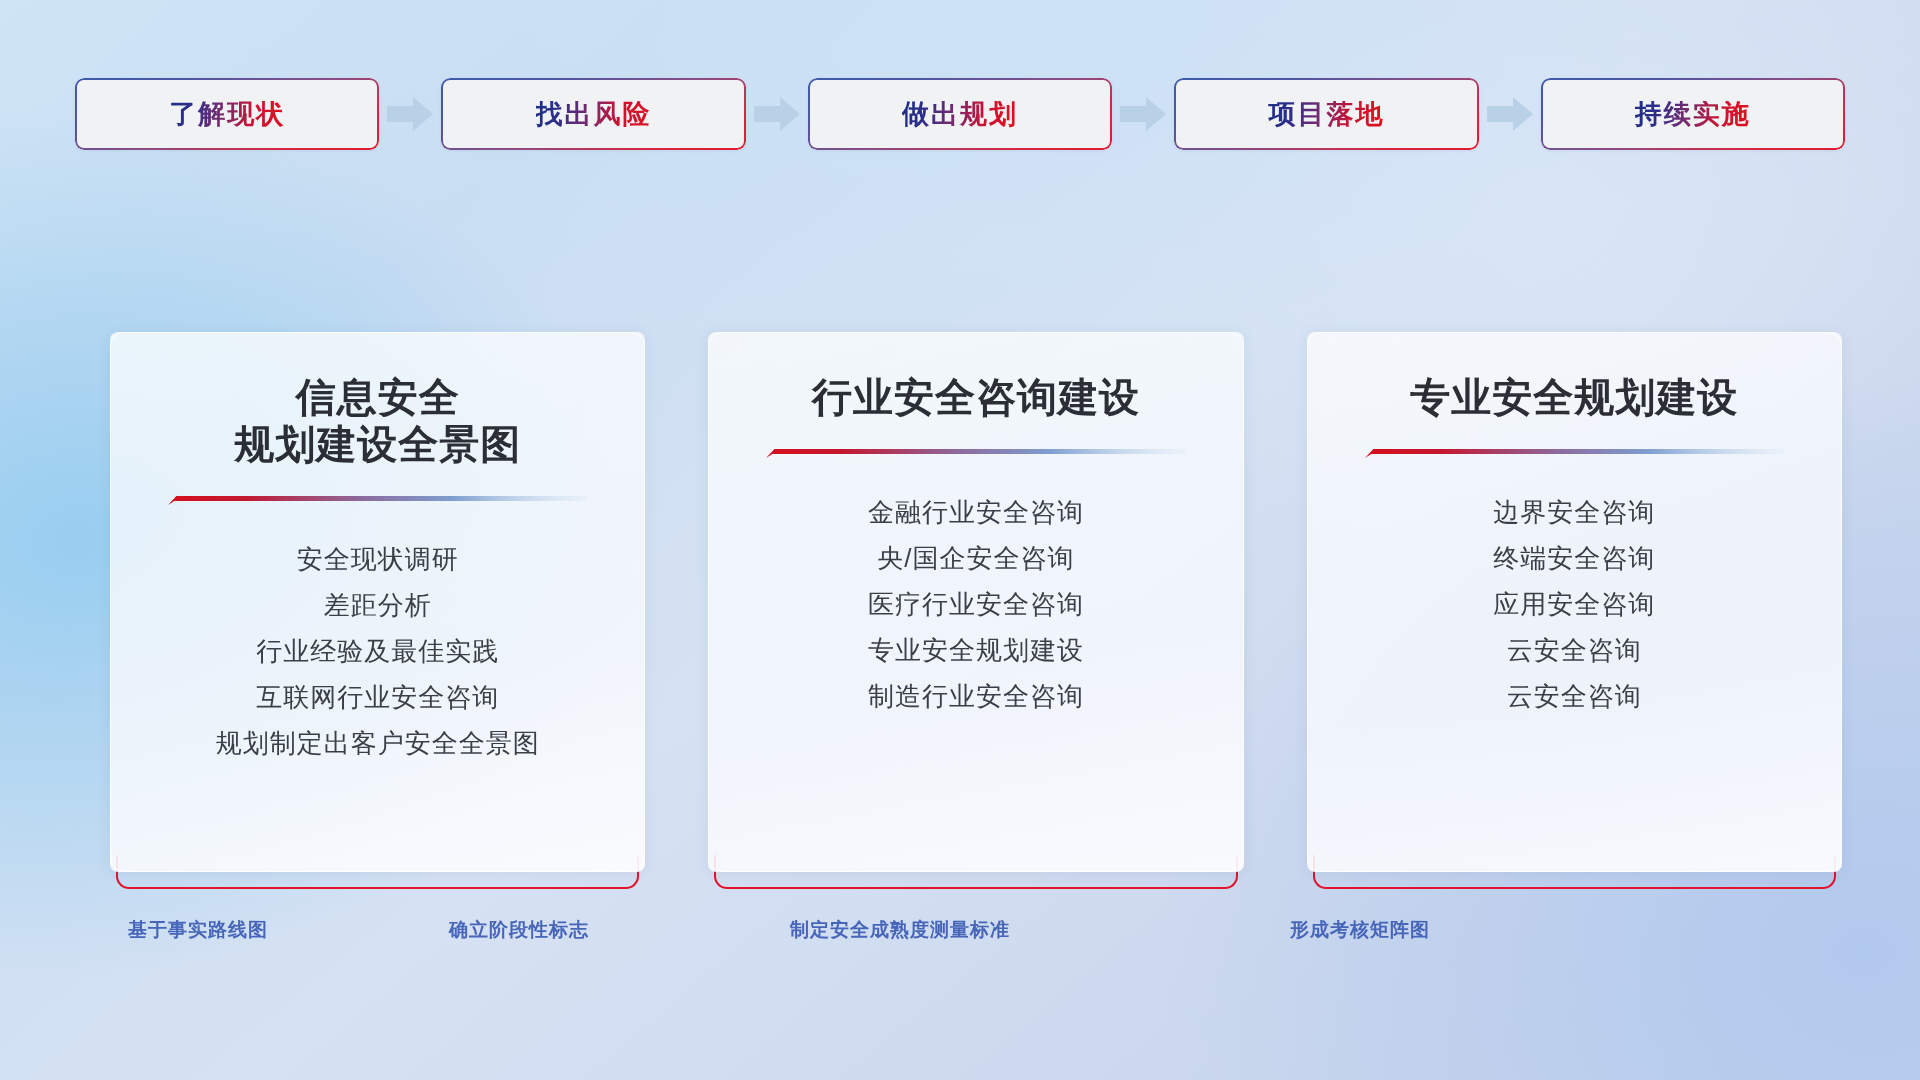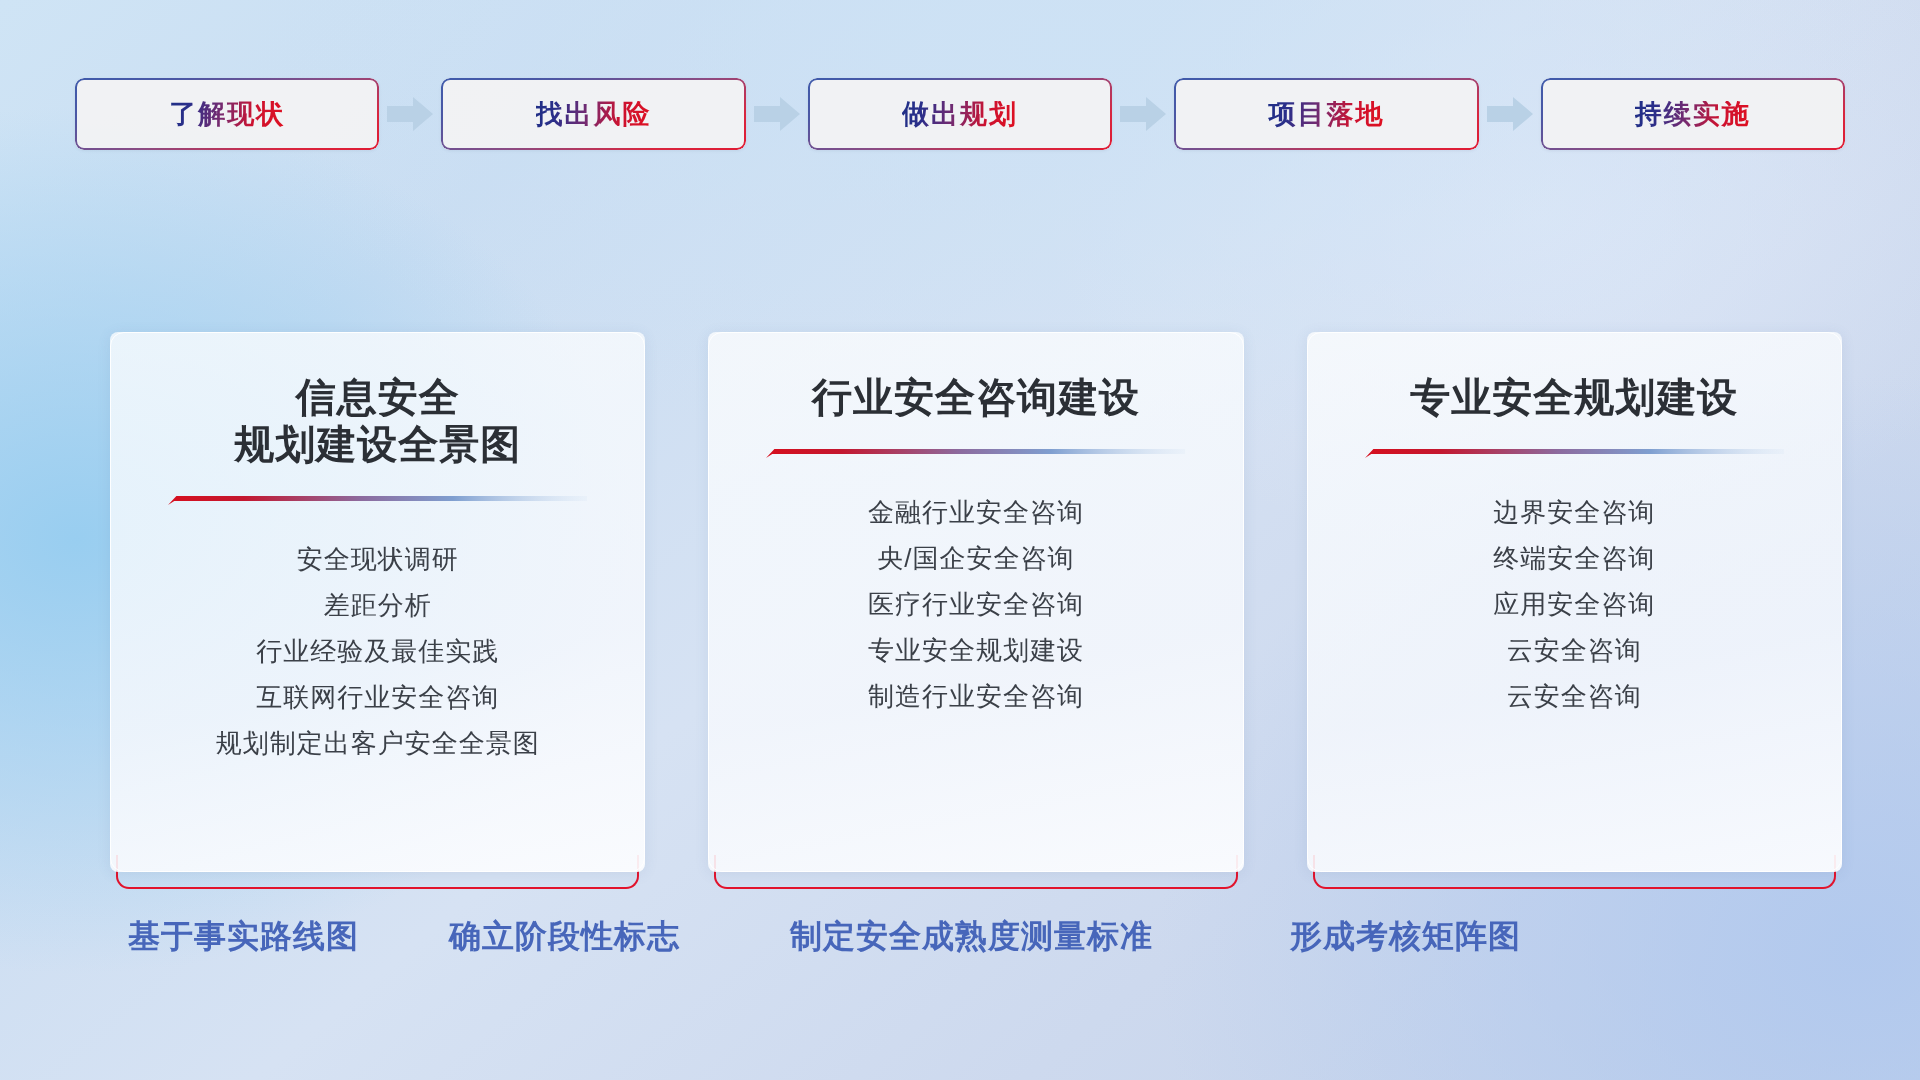--- a/index.html
+++ b/index.html
@@ -192,21 +192,21 @@
   
   .notes {
     position: absolute;
     top: 920px;
     left: 0;
     width: 1920px;
     height: 50px;
   }
   .note {
     position: absolute;
-    font-size: 32px;
+    font-size: 19px;
     font-weight: 700;
     color: #4766ba;
     letter-spacing: 1px;
     white-space: nowrap;
     line-height: 1;
   }
 </style>
 </head>
 <body>
 

